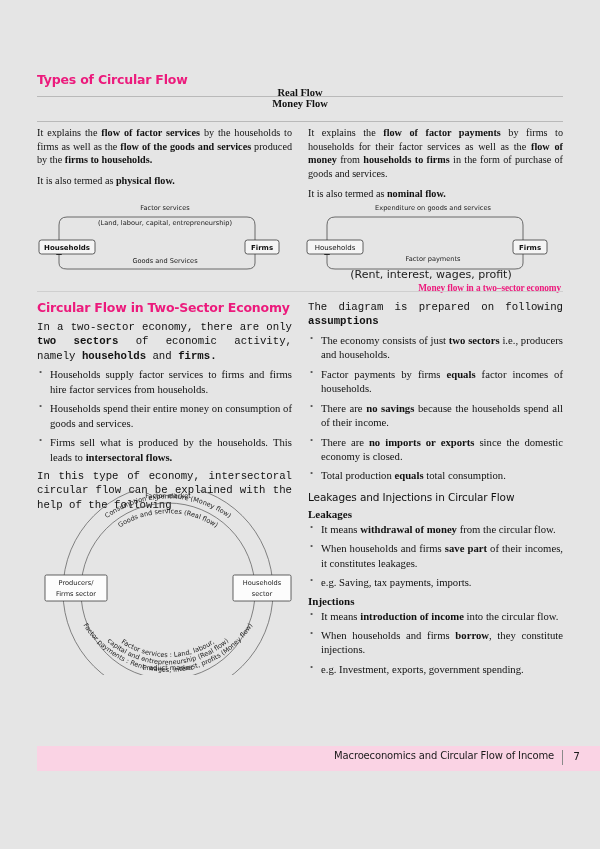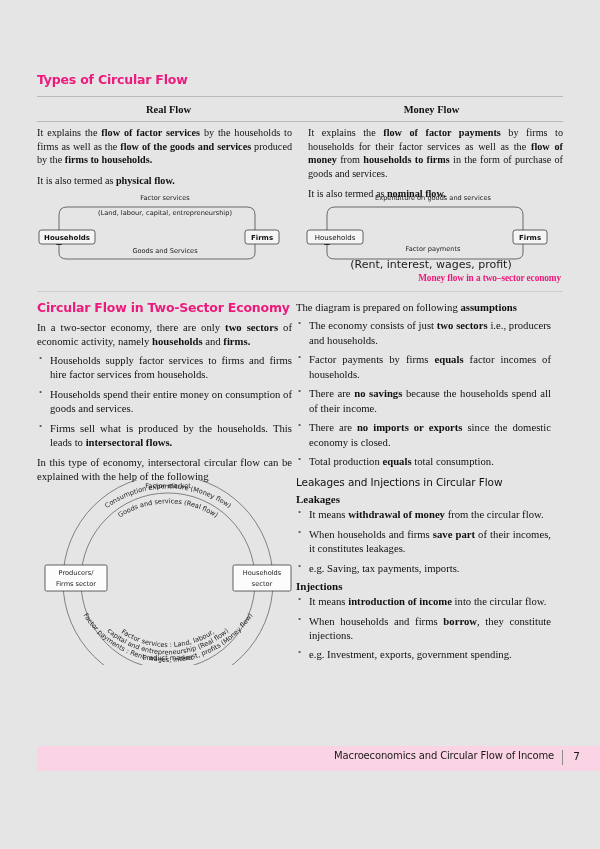--- a/index.html
+++ b/index.html
@@ -52,22 +52,23 @@
     position: absolute;
     left: 37px; width: 526px;
     height: 1px;
     background: #b9b9b9;
   }
   .rule.light { background: #cfcfcf; }
 
   
   .tbl-head {
     position: absolute;
-    top: 104px; left: 37px; width: 526px;
+    top: 87px; left: 37px; width: 526px;
     display: flex;
+    flex-direction: column;
   }
   .tbl-head > div {
     flex: 1;
     text-align: center;
     font-weight: bold;
     font-size: 10.5px;
     color: #111;
   }
   .tbl-body {
     position: absolute;
@@ -82,29 +83,30 @@
     line-height: 1.33;
     color: #111;
     text-align: justify;
   }
 
   
   .cols {
     position: absolute;
     top: 300px; left: 37px; width: 526px;
     display: flex;
-    gap: 4px;
+    gap: 16px;
   }
   .col { width: 255px; }
   .col p.para {
     margin: 0 0 4px 0;
     font-size: 10.7px;
     line-height: 1.35;
     color: #111;
     text-align: justify;
+    font-family: Liberation Mono, monospace;
   }
   ul.bullets {
     margin: 2px 0 4px 0;
     padding-left: 13px;
     list-style: none;
   }
   ul.bullets li {
     position: relative;
     font-size: 10.7px;
     line-height: 1.35;
@@ -115,21 +117,21 @@
   ul.bullets li:before {
     content: "•";
     position: absolute;
     left: -11px;
     top: -1px;
     font-size: 9px;
     color: #555;
   }
 
   
-  .fig { position: absolute; }
+  .fig { position: absolute; margin-top: 10px; }
   .fig-cap {
     color: #ec1a7c;
     font-family: "Liberation Serif", serif;
     font-weight: bold;
     font-size: 9.3px;
     text-align: center;
     letter-spacing: -0.1px;
   }
   .dg-label {
     font-family: "DejaVu Sans", sans-serif;

